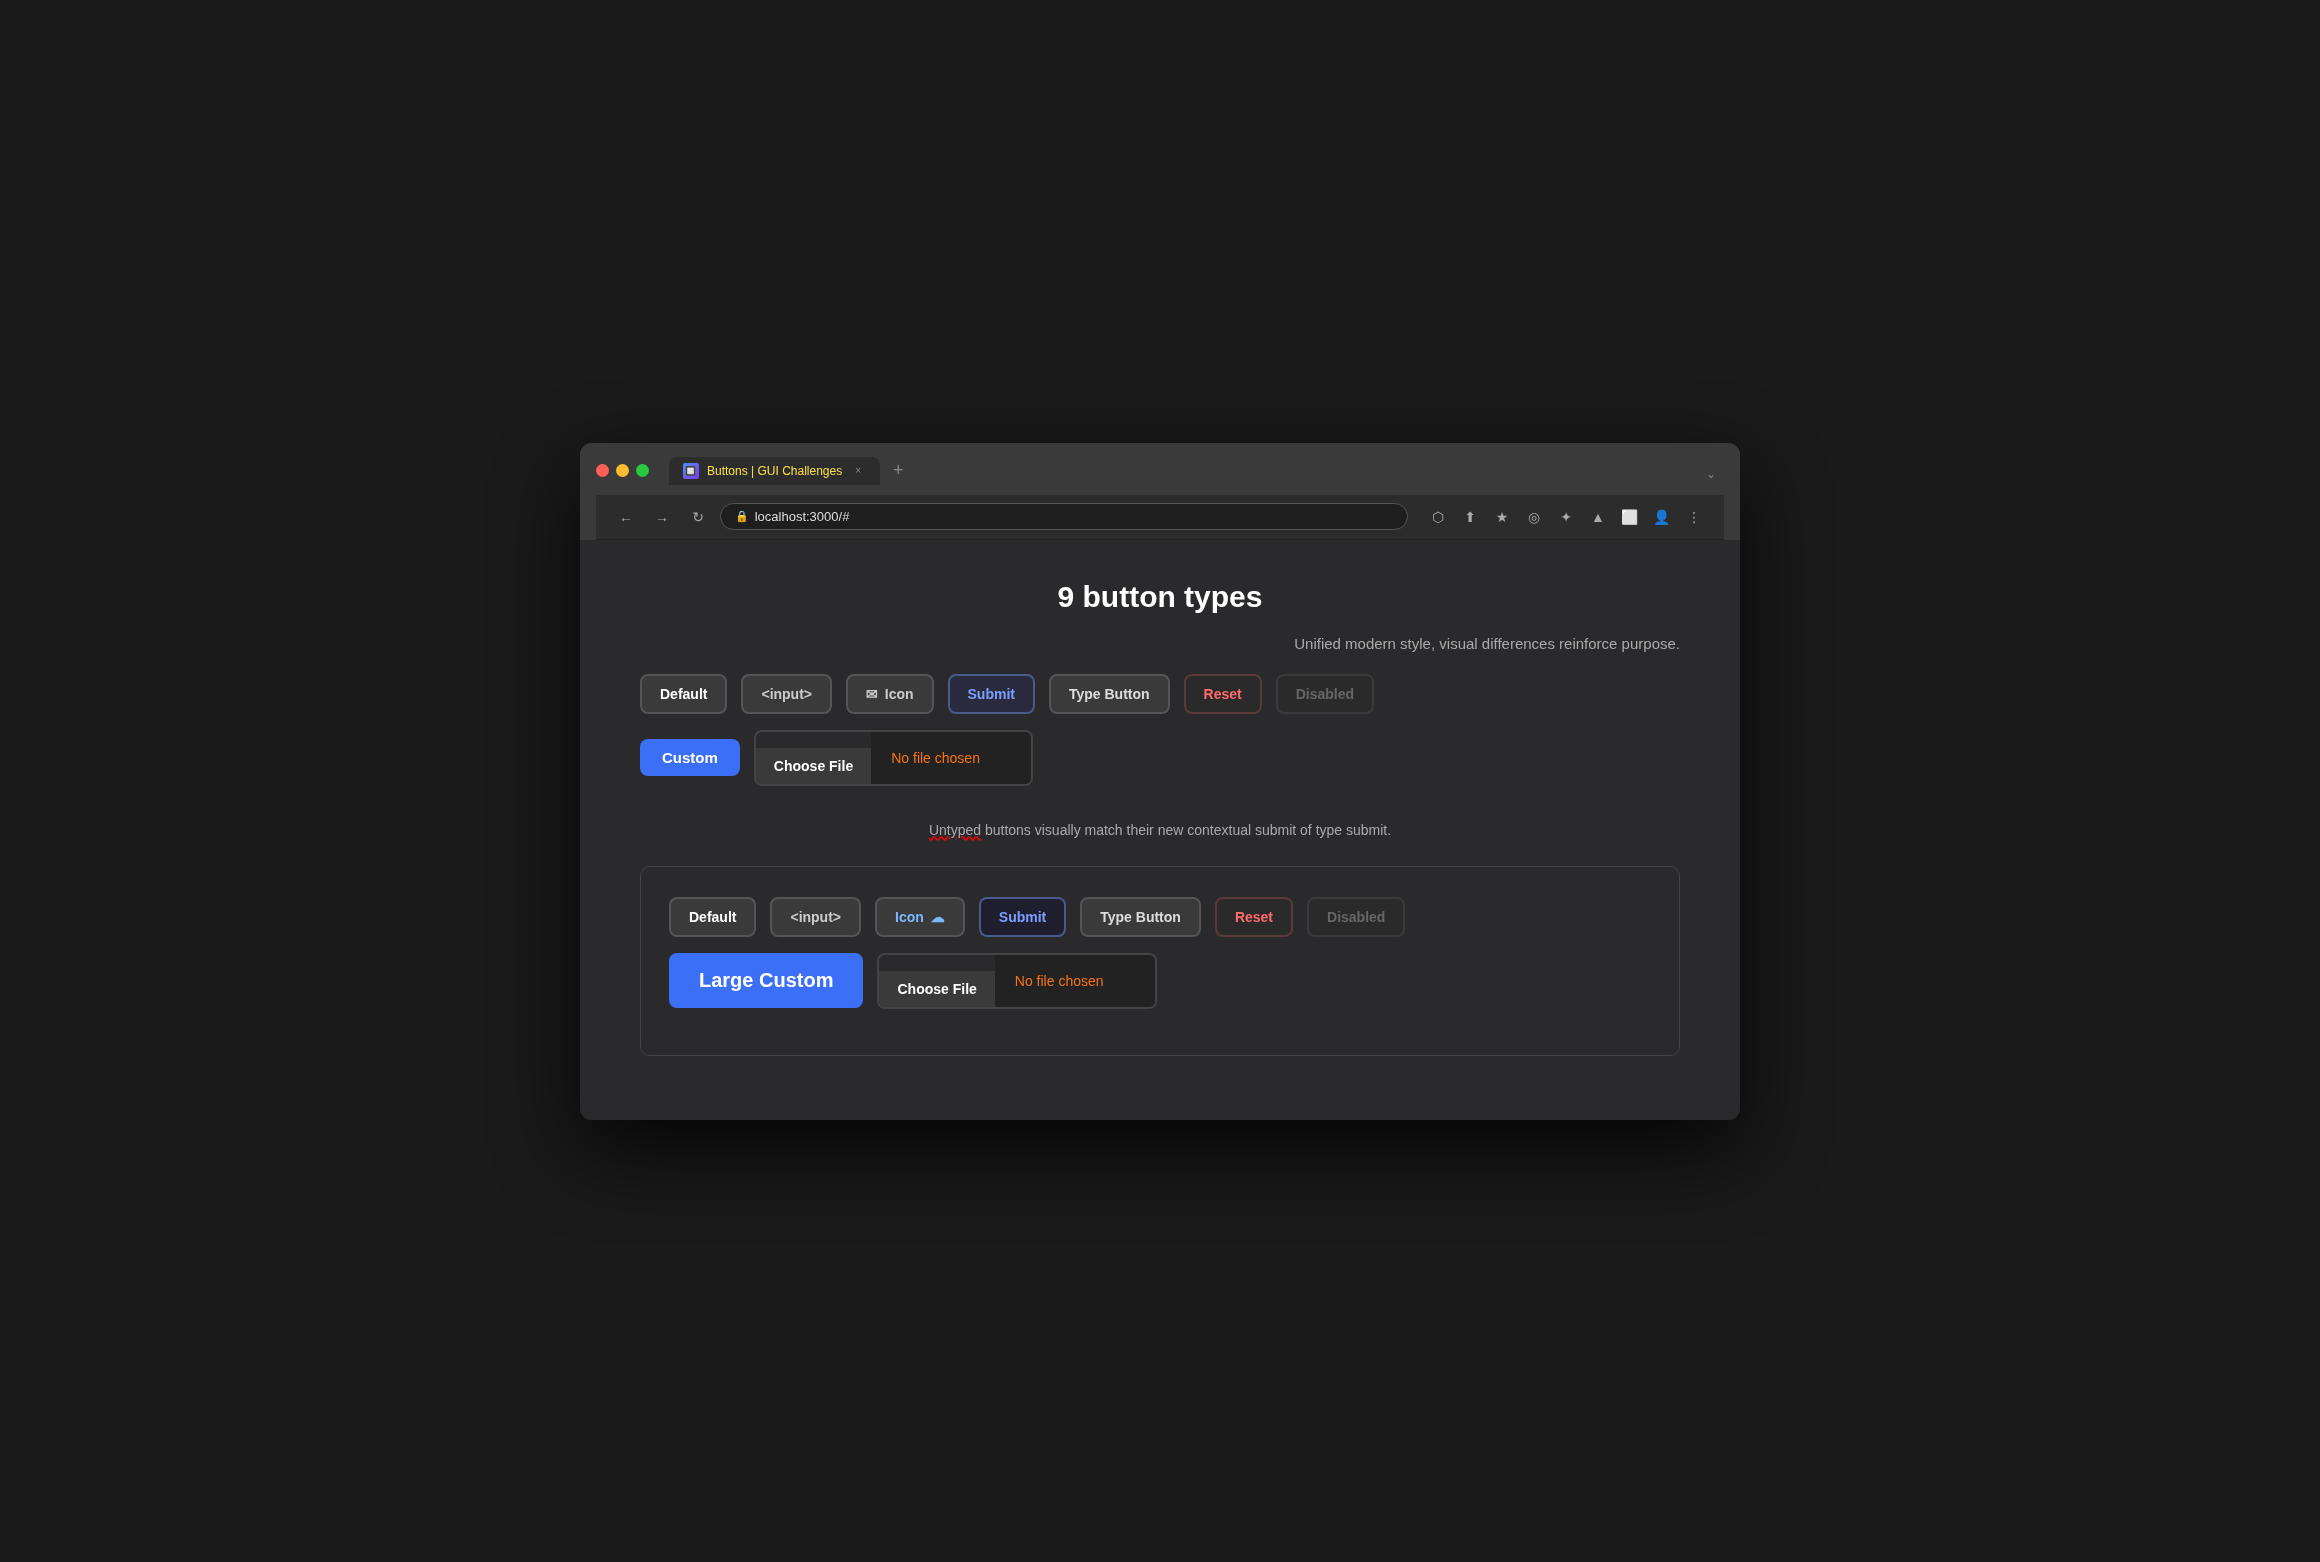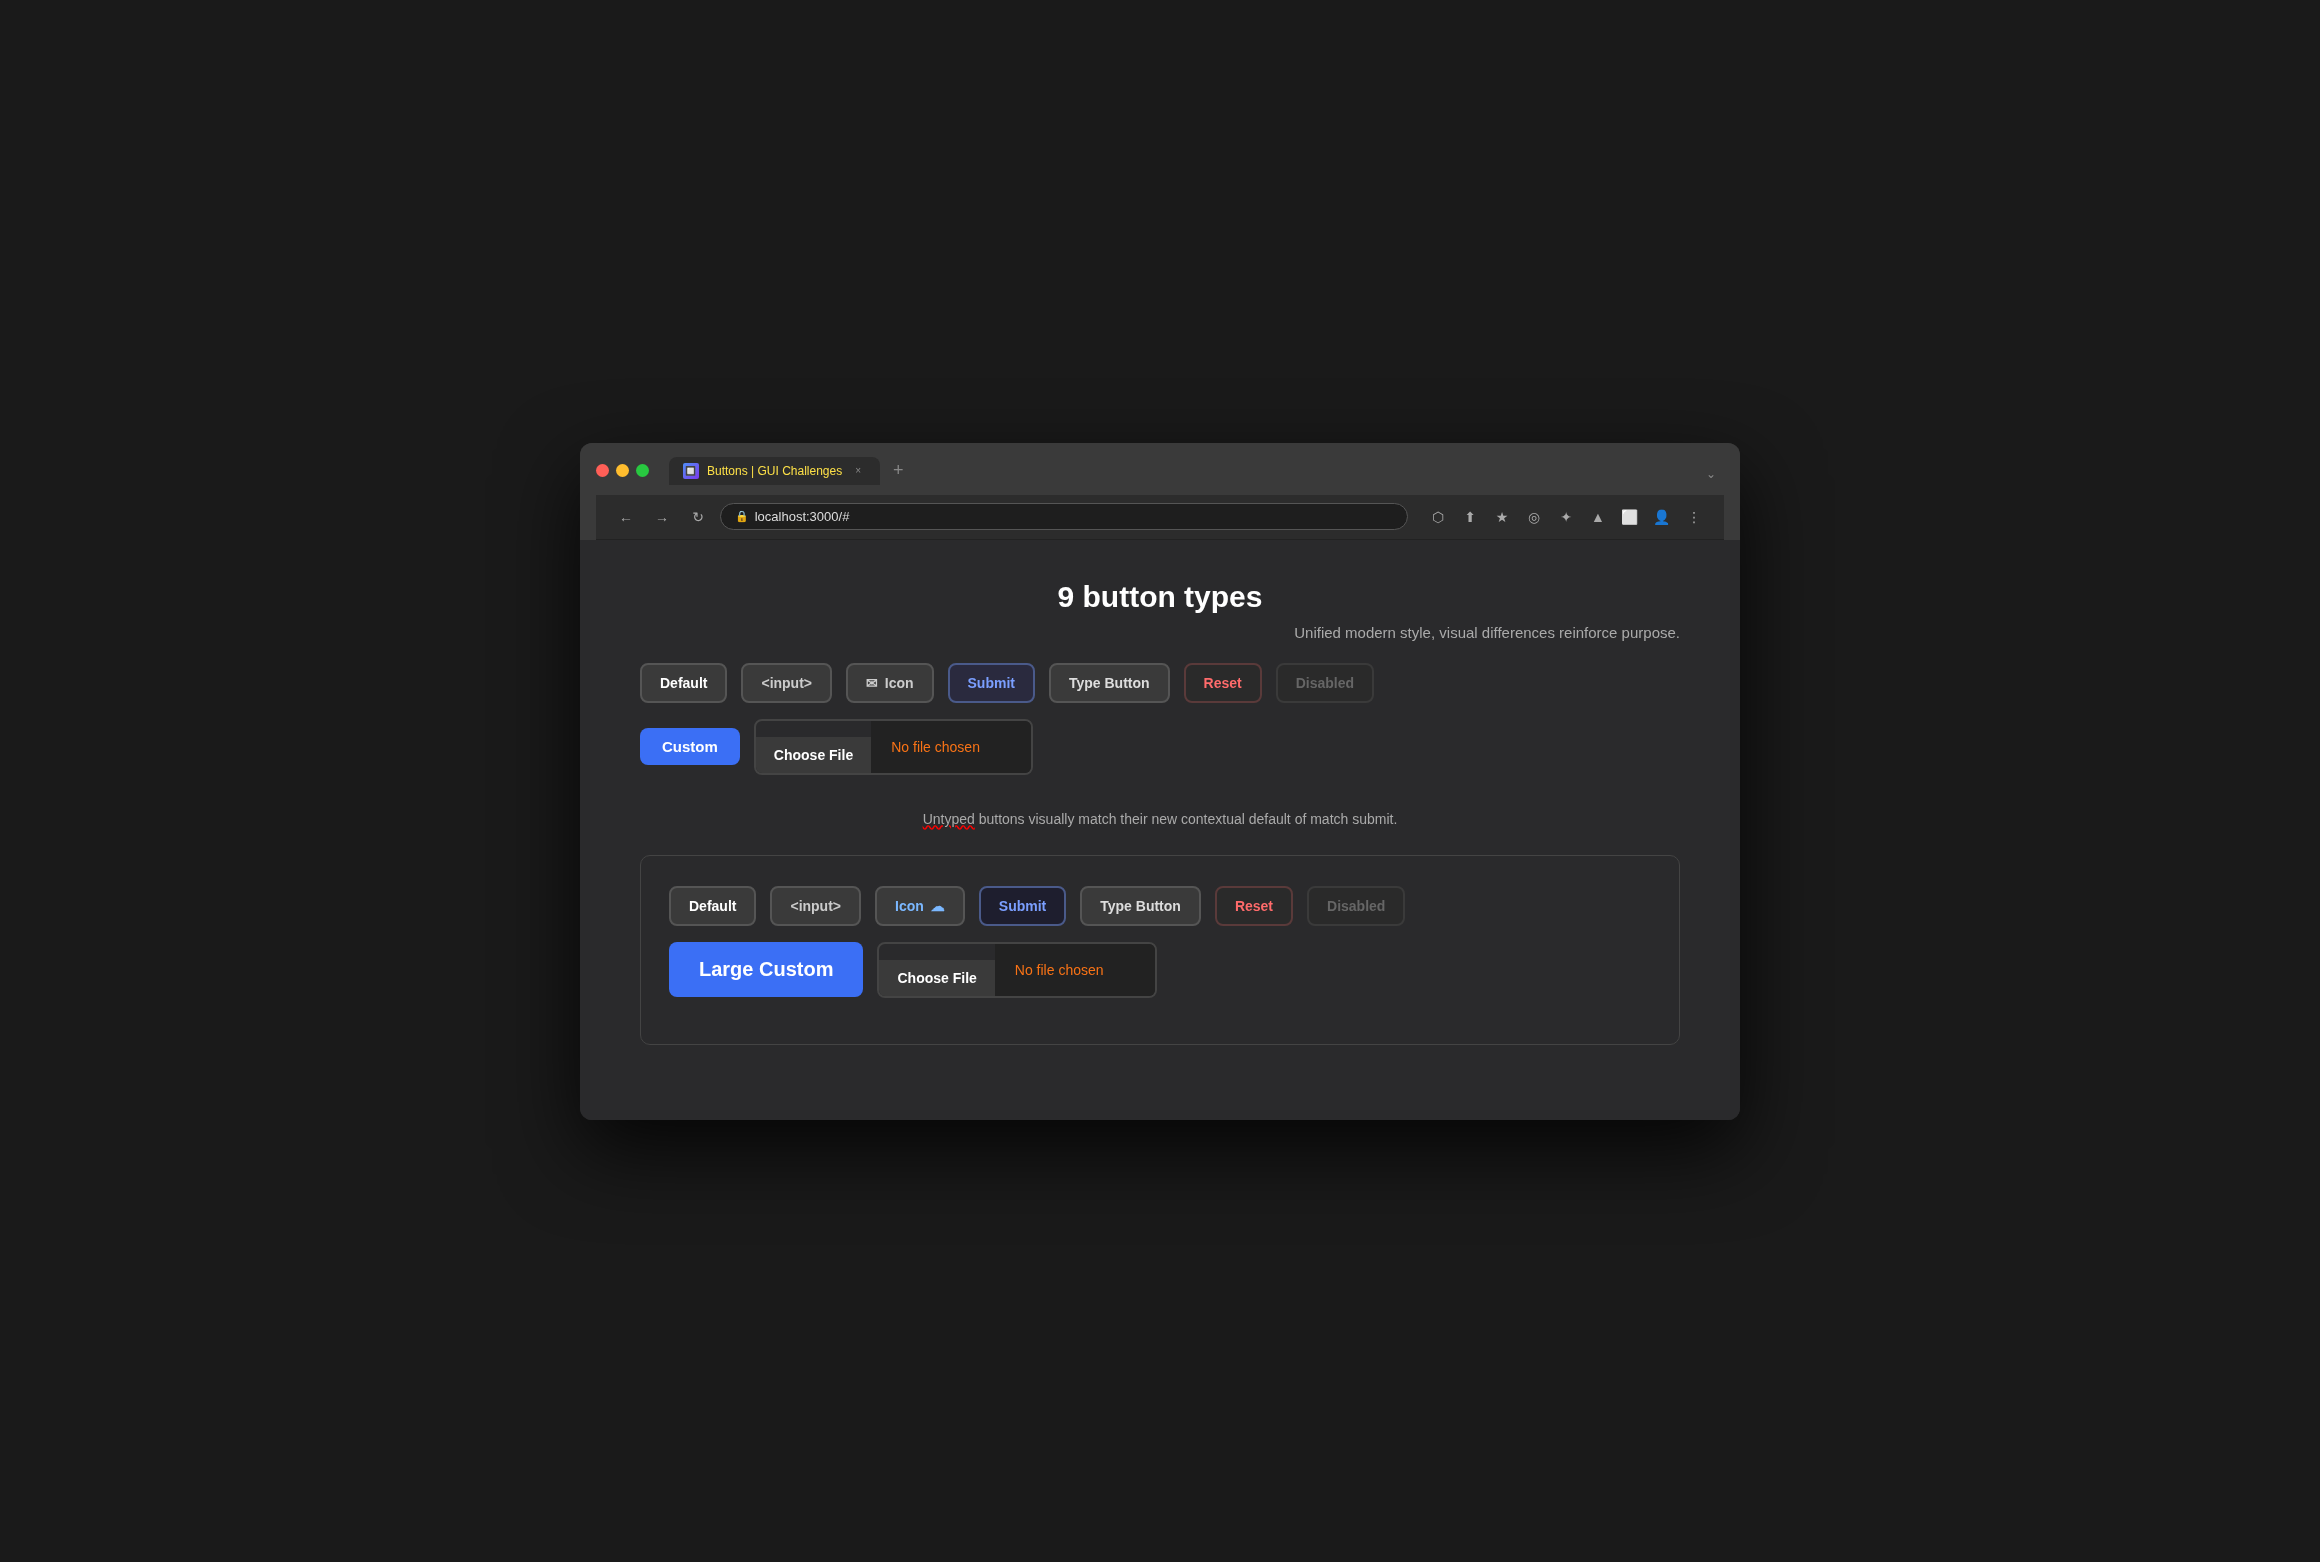--- a/index.html
+++ b/index.html
@@ -156,21 +156,21 @@
       background: #2a2a2c;
       padding: 40px 60px 50px 60px;
       min-height: 580px;
     }
 
     .page-title {
       text-align: center;
       color: #ffffff;
       font-size: 30px;
       font-weight: 700;
-      margin-bottom: 10px;
+      margin-bottom: 21px;
     }
 
     .page-subtitle {
       text-align: right;
       color: #aaaaaa;
       font-size: 15px;
       margin-bottom: 22px;
     }
 
     
@@ -412,21 +412,21 @@
       <button class="btn-custom">Custom</button>
       <div class="file-input-wrapper">
         <button class="file-choose-btn">Choose File</button>
         <div class="file-no-chosen">No file chosen</div>
       </div>
     </div>
 
     <div class="section-divider">
       <p class="section-subtitle">
         <span class="underline-squiggle">Untyped</span>
-        <span>buttons visually match their new contextual default of match submit.</span>
+        <span>buttons visually match their new contextual submit of type submit.</span>
       </p>
     </div>
 
     <div class="form-box">
 
       <div class="button-row">
         <button class="btn btn-default">Default</button>
         <button class="btn btn-input">&lt;input&gt;</button>
         <button class="btn btn-icon-cloud">
           <span>Icon</span>

